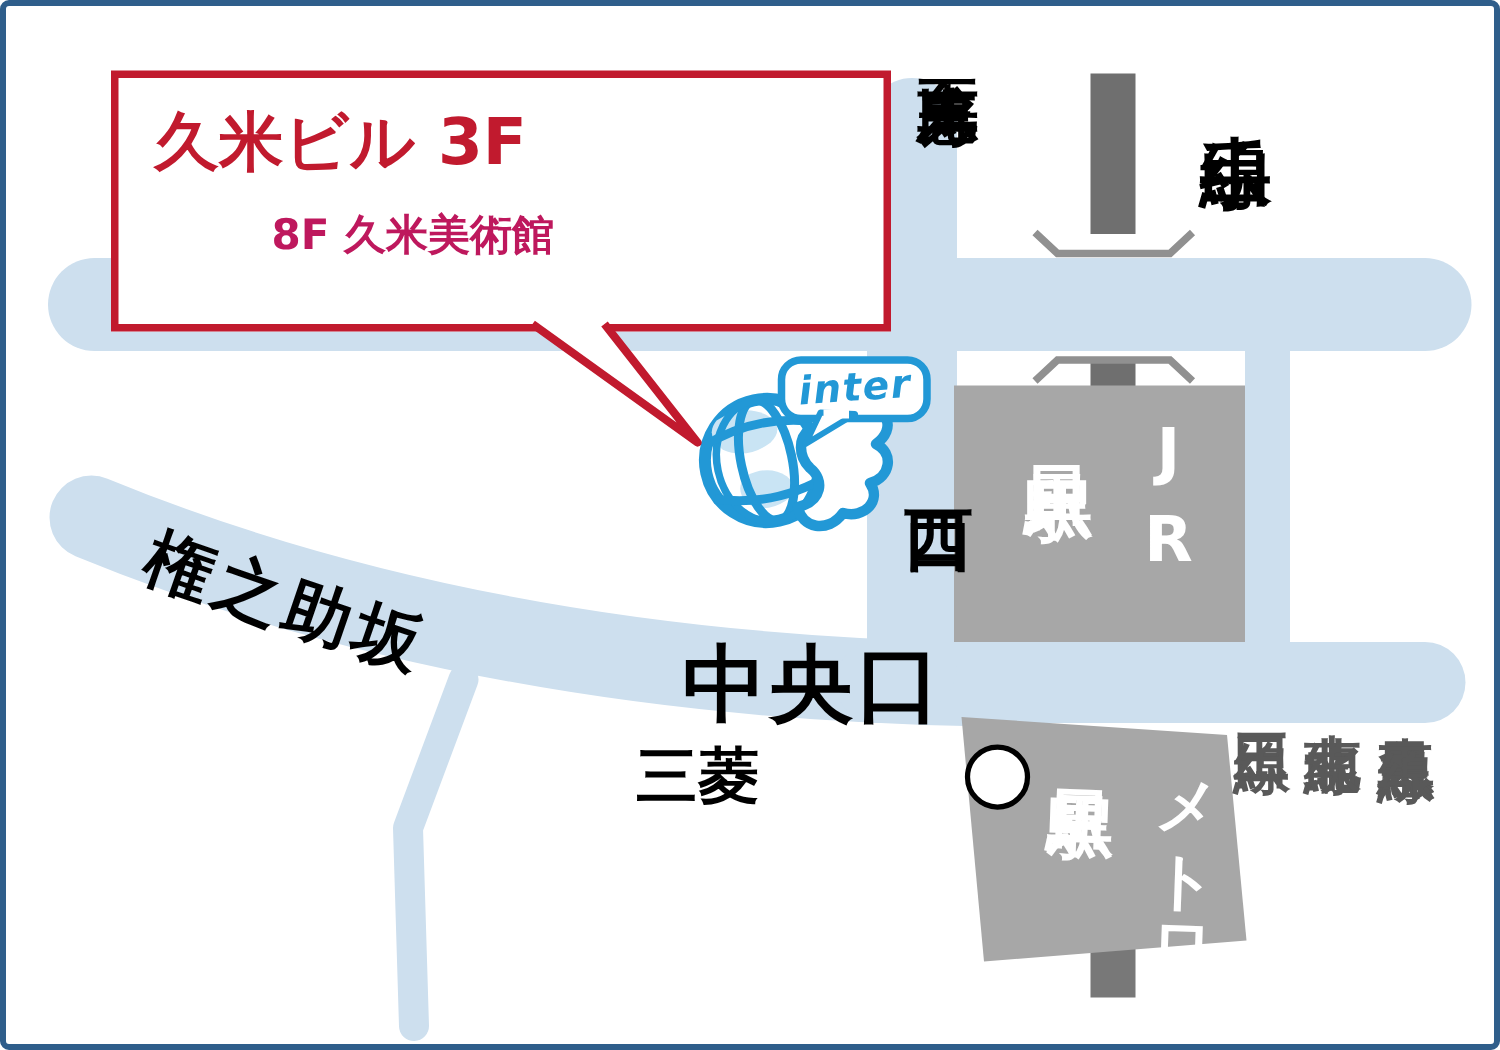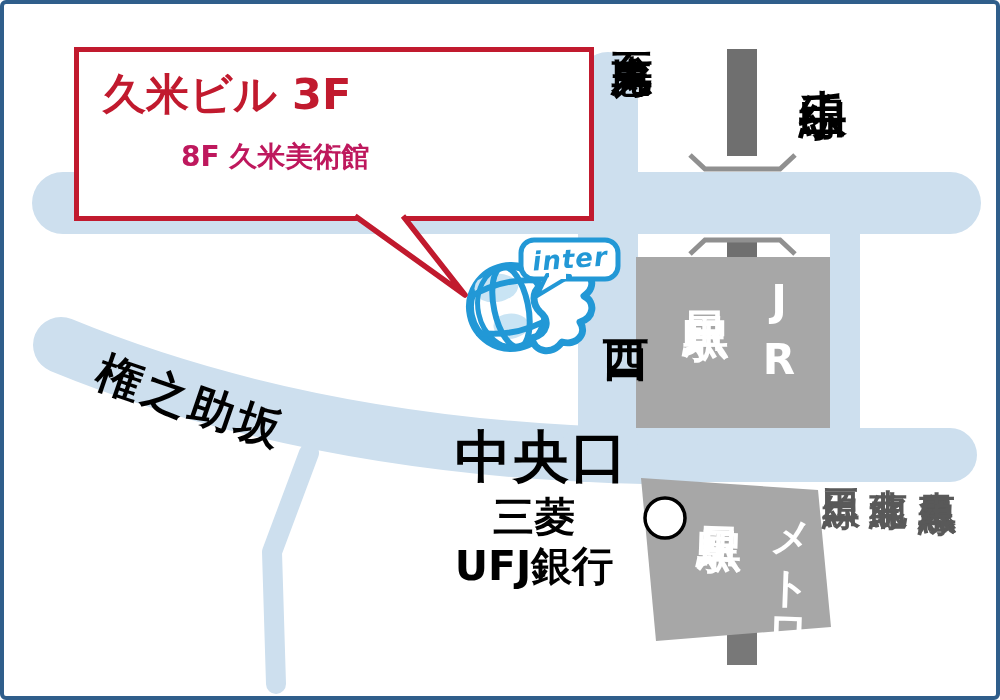--- a/index.html
+++ b/index.html
@@ -22,21 +22,21 @@
   .tailsvg{position:absolute;left:0;top:0;z-index:5;}
   
   .white-v{color:#fff;}
   .gray-v{color:#595959;}
   .inter-text{
     position:absolute;left:520px;top:240px;width:92px;text-align:center;z-index:3;
     font-size:26px;font-style:italic;font-weight:bold;color:#2298d6;
     transform:rotate(-4deg);letter-spacing:1px;
   }
   .gonnosuke{transform:rotate(19deg);transform-origin:left top;letter-spacing:4px;}
-  .bank{position:absolute;left:420px;top:489px;width:220px;text-align:center;font-weight:bold;font-size:41px;color:#000;line-height:1.2;}
+  .bank{position:absolute;left:420px;top:489px;width:220px;text-align:left;font-weight:bold;font-size:41px;color:#000;line-height:1.2;}
   .z2{z-index:2;}
 </style>
 </head>
 <body>
 
 <div class="map">
 
   <svg class="layer" width="1000" height="700" viewBox="0 0 1000 700">
 
     <g>
@@ -87,21 +87,20 @@
   <div class="lbl vert z2" style="left:794px;top:47px;font-size:48px;letter-spacing:2px;">山手線</div>
 
   <div class="lbl vert z2" style="left:598px;top:300px;font-size:46px;letter-spacing:4px;">西口</div>
 
   <div class="lbl z2" style="left:451px;top:423px;font-size:56px;letter-spacing:2px;">中央口</div>
 
   <div class="lbl gonnosuke z2" style="left:102px;top:344px;font-size:45px;">権之助坂</div>
 
   <div class="bank z2">
     <div>三菱</div>
-    <div>UFJ銀行</div>
   </div>
 
   <div class="lbl vert white-v z2" style="left:678px;top:272px;font-size:45px;letter-spacing:4px;">目黒駅</div>
   <div class="lbl vert white-v z2" style="left:752px;top:272px;font-size:42px;letter-spacing:10px;">JR</div>
 
   <div class="lbl vert white-v z2" style="left:694px;top:489px;font-size:44px;letter-spacing:2px;transform:rotate(2deg);">目黒駅</div>
   <div class="lbl vert white-v z2" style="left:764px;top:487px;font-size:42px;letter-spacing:2px;transform:rotate(2deg);">メトロ</div>
 
   <div class="lbl vert gray-v z2" style="left:817px;top:455px;font-size:38px;letter-spacing:2px;">三田線</div>
   <div class="lbl vert gray-v z2" style="left:864px;top:455px;font-size:38px;letter-spacing:2px;">南北線</div>

